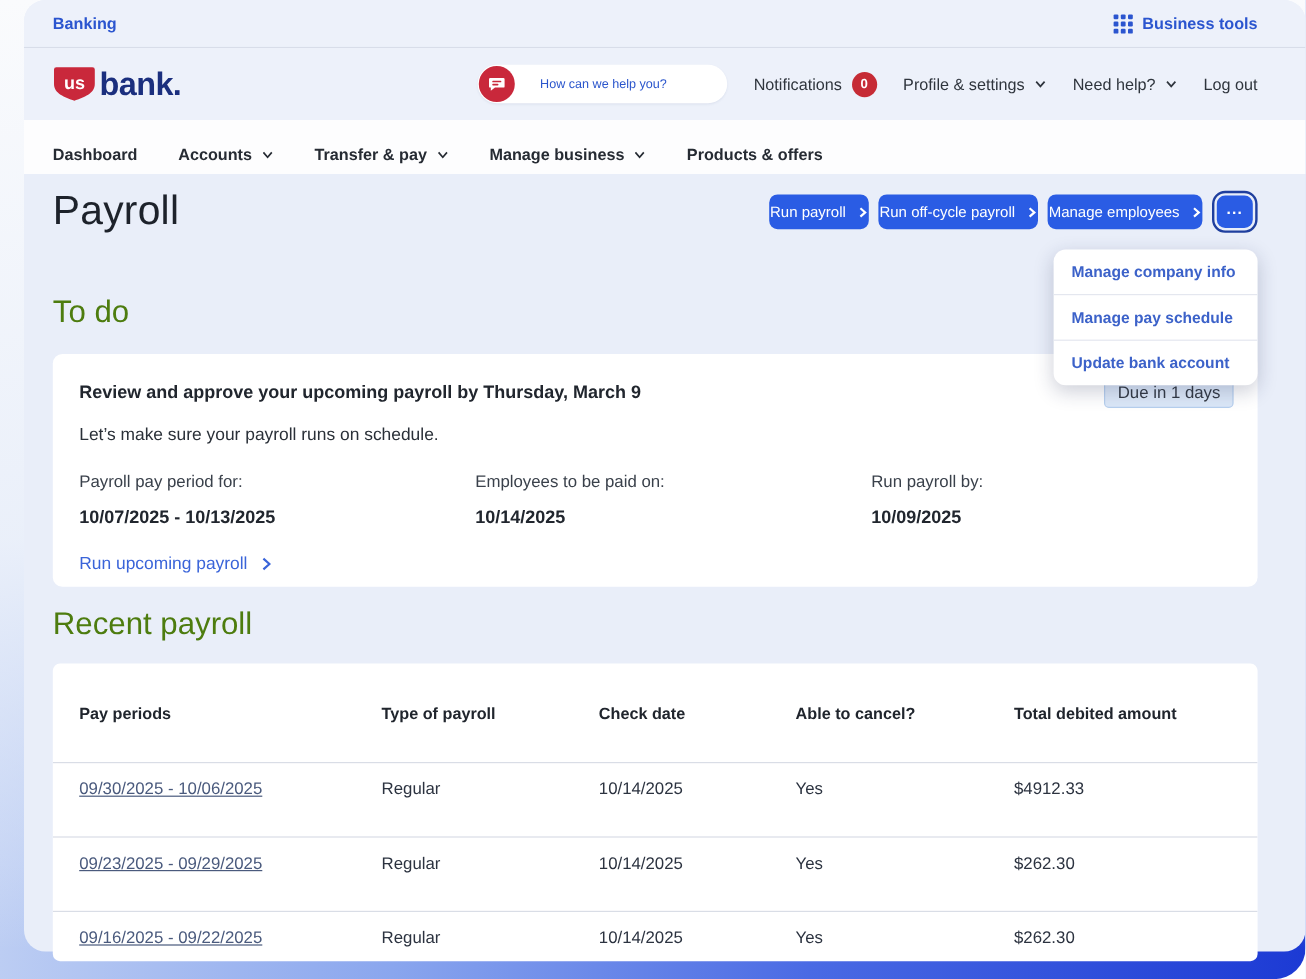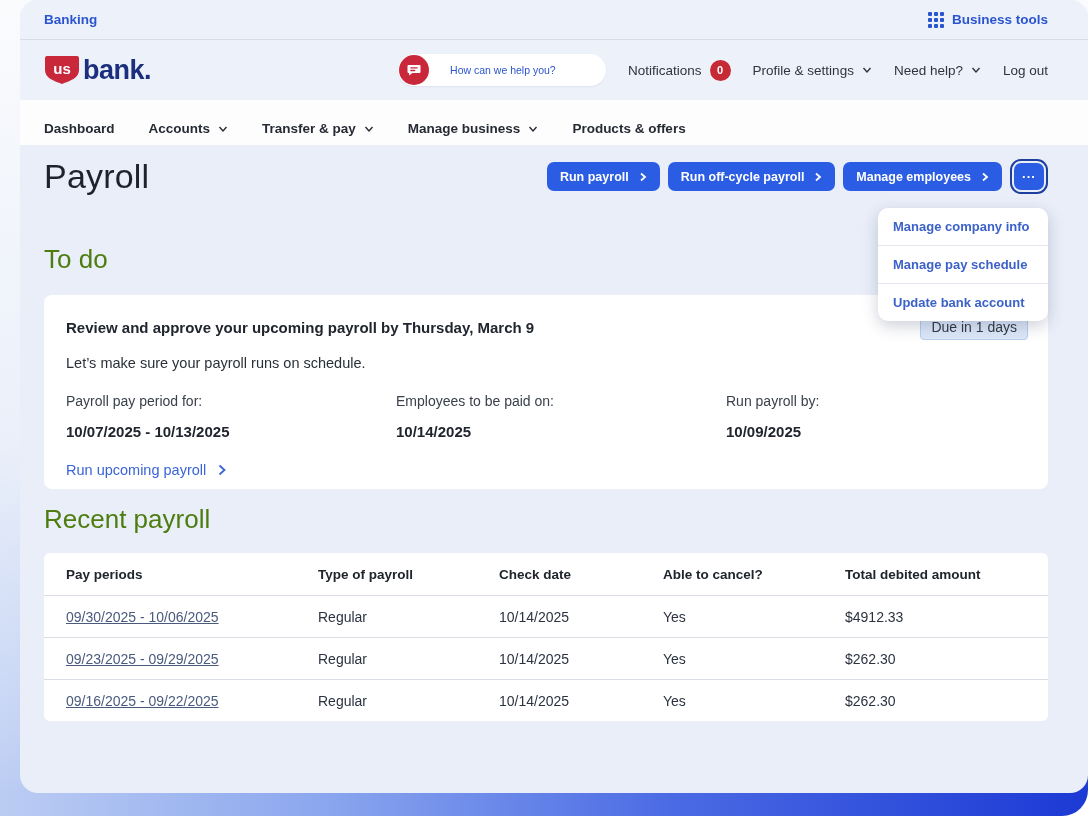--- a/index.html
+++ b/index.html
@@ -67,22 +67,22 @@
     padding:12px 40px 0 24px;
   }
   .nav-item { display:flex; align-items:center; gap:8px; color:#262b33; font-size:13.5px; font-weight:600; cursor:pointer; }
   
   .content { padding:12px 40px 0 24px; position:relative; }
   .title-row { display:flex; align-items:center; position:relative; }
   .page-title { font-size:34px; font-weight:500; color:#1d222b; letter-spacing:0.2px; }
   .actions { margin-left:auto; display:flex; align-items:center; gap:8px; }
   .btn {
     background:#2a5ce4; color:#fff; border:none; border-radius:7px;
-    height:29px; padding:0 13px; font-family:inherit;
-    font-size:12.5px; font-weight:bold; display:flex; align-items:center; gap:10px; cursor:pointer;
+    height:29px; padding:0 1px; font-family:inherit;
+    font-size:12.5px; font-weight:normal; display:flex; align-items:center; gap:10px; cursor:pointer;
   }
   .more-wrap {
     border:2px solid #1f3f9e; border-radius:11px; padding:2px; background:transparent;
   }
   .btn-more {
     background:#2a5ce4; color:#fff; border:none; border-radius:7px;
     width:30px; height:27px; font-size:13px; font-weight:bold; letter-spacing:1px;
     display:flex; align-items:center; justify-content:center; cursor:pointer; font-family:inherit;
     padding-bottom:6px;
   }
@@ -112,21 +112,21 @@
   .todo-fields { margin-top:22px; display:grid; grid-template-columns:330px 330px 1fr; }
   .field-label { font-size:14px; color:#3a414b; }
   .field-value { margin-top:14px; font-size:15px; font-weight:bold; color:#21262e; }
   .todo-link { margin-top:22px; display:inline-flex; align-items:center; gap:12px; color:#3a64d9; font-size:14.5px; cursor:pointer; }
   .recent-heading { margin-top:15px; }
   .table-card {
     margin-top:18px; background:#ffffff; border-radius:6px; overflow:hidden;
   }
   .t-row {
     display:grid; grid-template-columns:252px 181px 164px 182px 1fr;
-    align-items:center; height:42px; padding-left:22px;
+    align-items:center; height:42px; padding-left:22px;margin-top:20px;
   }
   .t-head { font-weight:bold; font-size:13.5px; color:#20252d; }
   .t-body .t-row { border-top:1px solid #d9dde6; font-size:14px; color:#2c3340; }
   .pp-link { color:#4a5a7d; text-decoration:underline; cursor:pointer; }
   .filler { height:56px; }
 </style>
 </head>
 <body>
 
 <div class="bg-gradient"></div>

